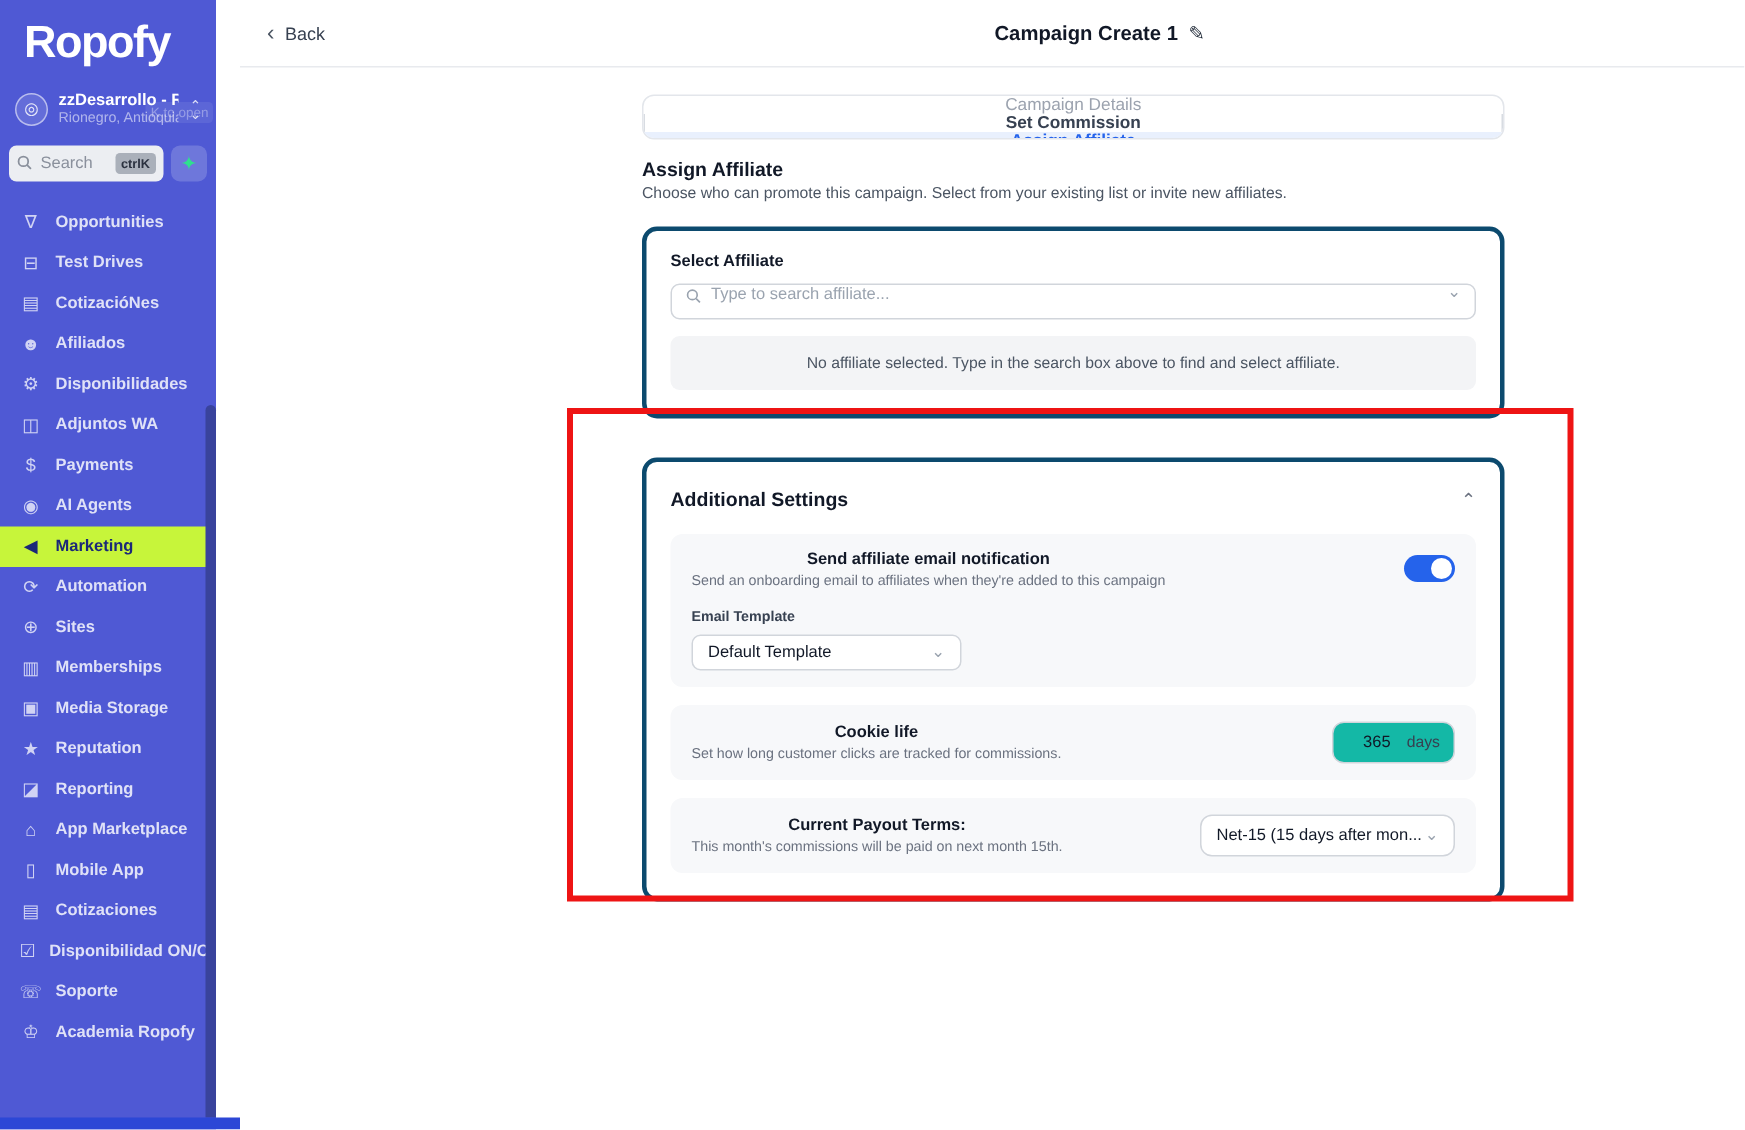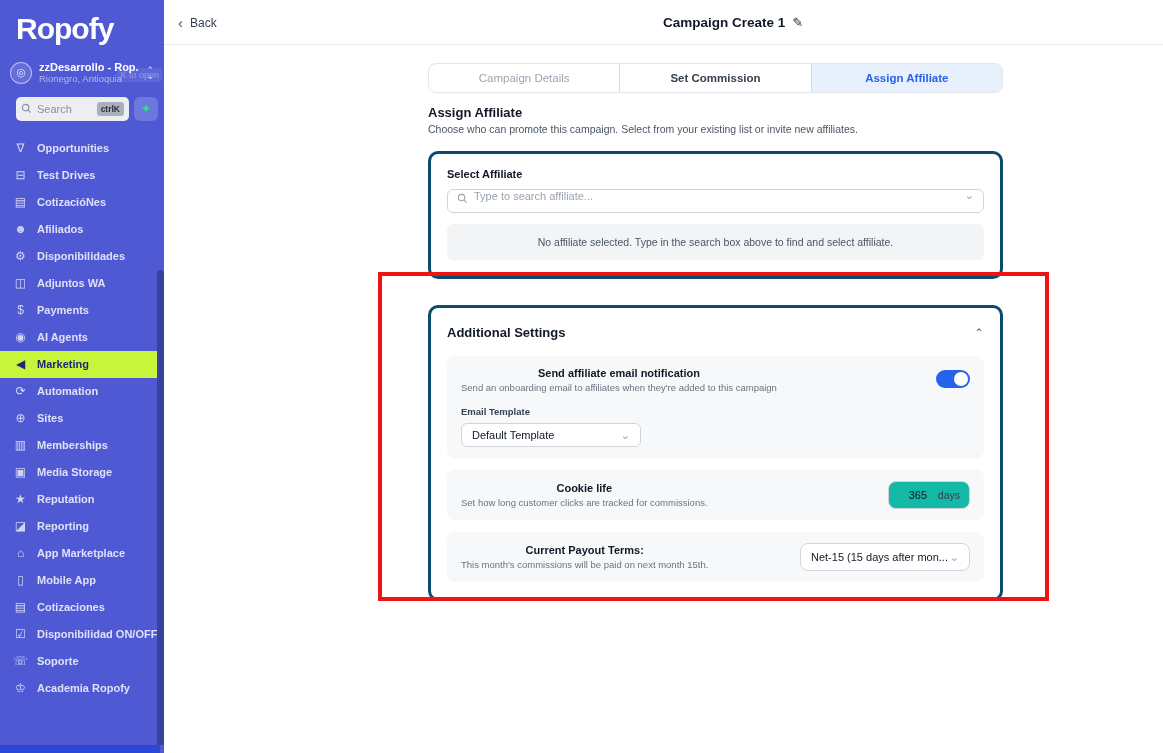--- a/index.html
+++ b/index.html
@@ -1,29 +1,29 @@
 <!DOCTYPE html>
 <html><head>
 <meta charset="utf-8">
 <style>
   * { margin:0; padding:0; box-sizing:border-box; }
   html,body { width:1163px; height:753px; background:#fff; font-family:"Liberation Sans", sans-serif; overflow:hidden; }
   .app { position:relative; width:1163px; height:753px; }
 
   
-  .sidebar { position:absolute; left:0; top:0; width:164px; height:753px; background:#4f59d4; color:#fff; z-index:2; }
+  .sidebar { position:absolute; left:0; top:0; width:144px; height:753px; background:#4f59d4; color:#fff; z-index:2; }
   .logo { padding:12px 14px 6px 16px; font-size:30px; font-weight:bold; letter-spacing:-1px; color:#fff; }
   .account { display:flex; align-items:center; gap:7px; padding:9px 8px 8px 10px; position:relative; }
   .avatar { width:22px; height:22px; min-width:22px; border-radius:50%; border:1.5px solid rgba(255,255,255,.55); display:flex; align-items:center; justify-content:center; font-size:11px; color:rgba(255,255,255,.85); background:rgba(255,255,255,.12); }
   .acct-text { line-height:1.15; overflow:hidden; white-space:nowrap; }
   .acct-name { font-size:11px; font-weight:bold; color:#fff; }
   .acct-sub { font-size:9.5px; color:rgba(255,255,255,.55); }
   .acct-hint { position:absolute; right:2px; top:16px; font-size:9px; color:rgba(255,255,255,.35); background:rgba(255,255,255,.08); padding:2px 3px; border-radius:3px; white-space:nowrap; }
   .acct-chevrons { margin-left:auto; display:flex; flex-direction:column; line-height:6px; font-size:9px; color:rgba(255,255,255,.8); padding-right:2px; z-index:1; }
-  .searchrow { display:flex; align-items:center; gap:5px; padding:4px 6px 6px 16px; }
+  .searchrow { display:flex; align-items:center; gap:5px; padding:4px 6px 6px 6px; }
   .searchbox { flex:1; height:24px; background:#eceef2; border-radius:5px; display:flex; align-items:center; gap:5px; padding:0 5px; }
   .searchbox .mag { display:flex; }
   .search-ph { font-size:11px; color:#8a909c; flex:1; }
   .kbd { font-size:8.5px; font-weight:bold; color:#2b3240; background:#aab0ba; border-radius:3px; padding:2px 4px; }
   .ai-btn { width:24px; height:24px; min-width:24px; border-radius:6px; background:rgba(255,255,255,.18); display:flex; align-items:center; justify-content:center; color:#2ee08e; font-size:13px; }
   .nav { margin-top:8px; }
   .nav-item { display:flex; align-items:center; gap:9px; height:27px; padding-left:13px; color:rgba(255,255,255,.82); cursor:pointer; }
   .nav-item .nicon { width:15px; text-align:center; font-size:12px; opacity:.9; }
   .nav-item .nlabel { font-size:11px; font-weight:bold; white-space:nowrap; }
   .nav-item.active { background:#c7f53a; color:#1b2878; }
@@ -33,21 +33,21 @@
 
   
   .main { position:absolute; left:160px; top:0; width:1003px; height:753px; background:#fff; }
   .topbar { position:relative; height:45px; border-bottom:1px solid #e8eaee; background:#fff; }
   .back { position:absolute; left:18px; top:50%; transform:translateY(-50%); display:flex; align-items:center; gap:7px; font-size:12px; color:#374151; cursor:pointer; }
   .back .chev { font-size:15px; line-height:1; color:#4b5563; }
   .pagetitle { position:absolute; left:503px; top:50%; transform:translateY(-50%); display:flex; align-items:center; gap:7px; font-size:13.5px; font-weight:bold; color:#111827; }
   .pagetitle .edit { font-size:13px; font-weight:normal; color:#1f2937; cursor:pointer; }
 
   .content { padding-left:268px; }
-  .tabbar { margin-top:18px; width:575px; height:30px; display:flex; border:1px solid #e3e6eb; border-radius:8px; overflow:hidden; background:#fff; }
+  .tabbar { margin-top:18px; width:575px; height:30px; display:flex; border:1px solid #e3e6eb; border-radius:8px; overflow:hidden; background:#fff;flex-direction:column; }
   .tab { flex:1; display:flex; align-items:center; justify-content:center; font-size:11.5px; cursor:pointer; }
   .tab.muted { color:#9ca3af; }
   .tab.mid { color:#374151; border-left:1px solid #d8dce2; border-right:1px solid #d8dce2; font-weight:bold; }
   .tab.activeTab { background:#e9f0fd; color:#2563eb; font-weight:bold; }
 
   .sect-head { margin-top:12px; }
   .sect-title { font-size:13px; font-weight:bold; color:#111827; }
   .sect-desc { margin-top:3px; font-size:10.5px; color:#4b5563; }
 
   .card { width:575px; border:3px solid #0c4a6e; border-radius:10px; background:#fff; }

